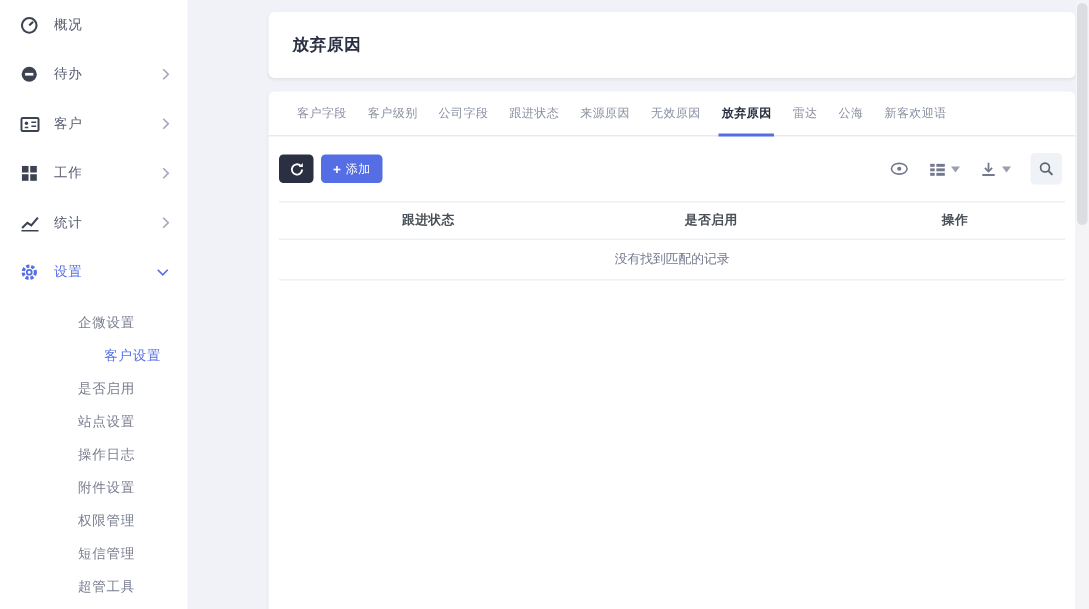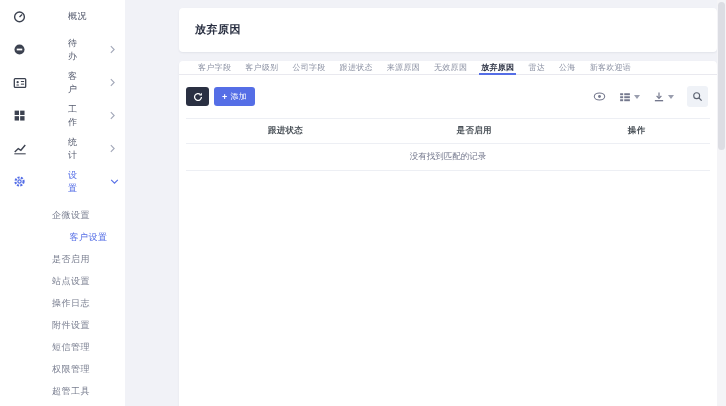--- a/index.html
+++ b/index.html
@@ -10,40 +10,40 @@
     font-family:"Liberation Sans", sans-serif;
     color:#545a6d;
   }
   
   .sidebar {
     position:absolute; left:0; top:0; width:125px; height:406px;
     background:#ffffff;
   }
   .side-item {
     height:33px; display:flex; align-items:center;
-    padding:0 12px; font-size:9px; color:#545a6d; cursor:pointer;gap:32px;
+    padding:0 12px; font-size:9px; color:#545a6d; cursor:pointer;
   }
   .side-item .icon { width:15px; height:15px; margin-right:9px; display:flex; align-items:center; justify-content:center; color:#3c4250; flex:none; }
   .side-item .lbl { letter-spacing:.5px; }
   .side-item .chev { margin-left:auto; color:#a2a7b8; display:flex; }
   .side-item.active, .side-item.active .icon, .side-item.active .chev { color:#556ee6; }
   .submenu { padding:6px 0 0 0; }
   .sub-item {
     height:22px; line-height:22px; padding-left:52px;
     font-size:9px; color:#787d8f; cursor:pointer; letter-spacing:.5px;
   }
   .sub-item.active { color:#556ee6;text-align:center; }
   
   .main { position:absolute; left:139px; top:0; width:578px; height:406px; }
   .card { background:#fff; border-radius:4px; box-shadow:0 1px 2px rgba(56,65,74,.08);margin-left:40px; }
   .title-card { position:absolute; top:8px; left:0; right:0; height:44px; }
   .page-title { padding:14px 16px; font-size:11px; font-weight:bold; color:#2a3042; letter-spacing:.5px; }
   .main-card { position:absolute; top:61px; left:0; right:0; bottom:0; border-radius:4px 4px 0 0; }
   
-  .tabs { display:flex; align-items:stretch; height:14px; padding:0 12px; border-bottom:1px solid #e9e9ef; }
+  .tabs { display:flex; align-items:stretch; height:30px; padding:0 12px; border-bottom:1px solid #e9e9ef; }
   .tab {
     display:flex; align-items:center; padding:0 7px; font-size:8px;
     color:#8a90a2; cursor:pointer; position:relative; white-space:nowrap; letter-spacing:.3px;
   }
   .tab.active { color:#2a3042; font-weight:bold; }
   .tab.active::after {
     content:""; position:absolute; left:5px; right:5px; bottom:-1px;
     height:2px; background:#556ee6;
   }
   
@@ -170,22 +170,22 @@
         </svg>
     </span>
   </div>
   <div class="submenu">
     <div class="sub-item">企微设置</div>
     <div class="sub-item active">客户设置</div>
     <div class="sub-item">是否启用</div>
     <div class="sub-item">站点设置</div>
     <div class="sub-item">操作日志</div>
     <div class="sub-item">附件设置</div>
+    <div class="sub-item">权限管理</div>
     <div class="sub-item">短信管理</div>
-    <div class="sub-item">权限管理</div>
     <div class="sub-item">超管工具</div>
   </div>
 </aside>
 
 <div class="main">
   <div class="card title-card">
     <div class="page-title">放弃原因</div>
   </div>
 
   <div class="card main-card">

